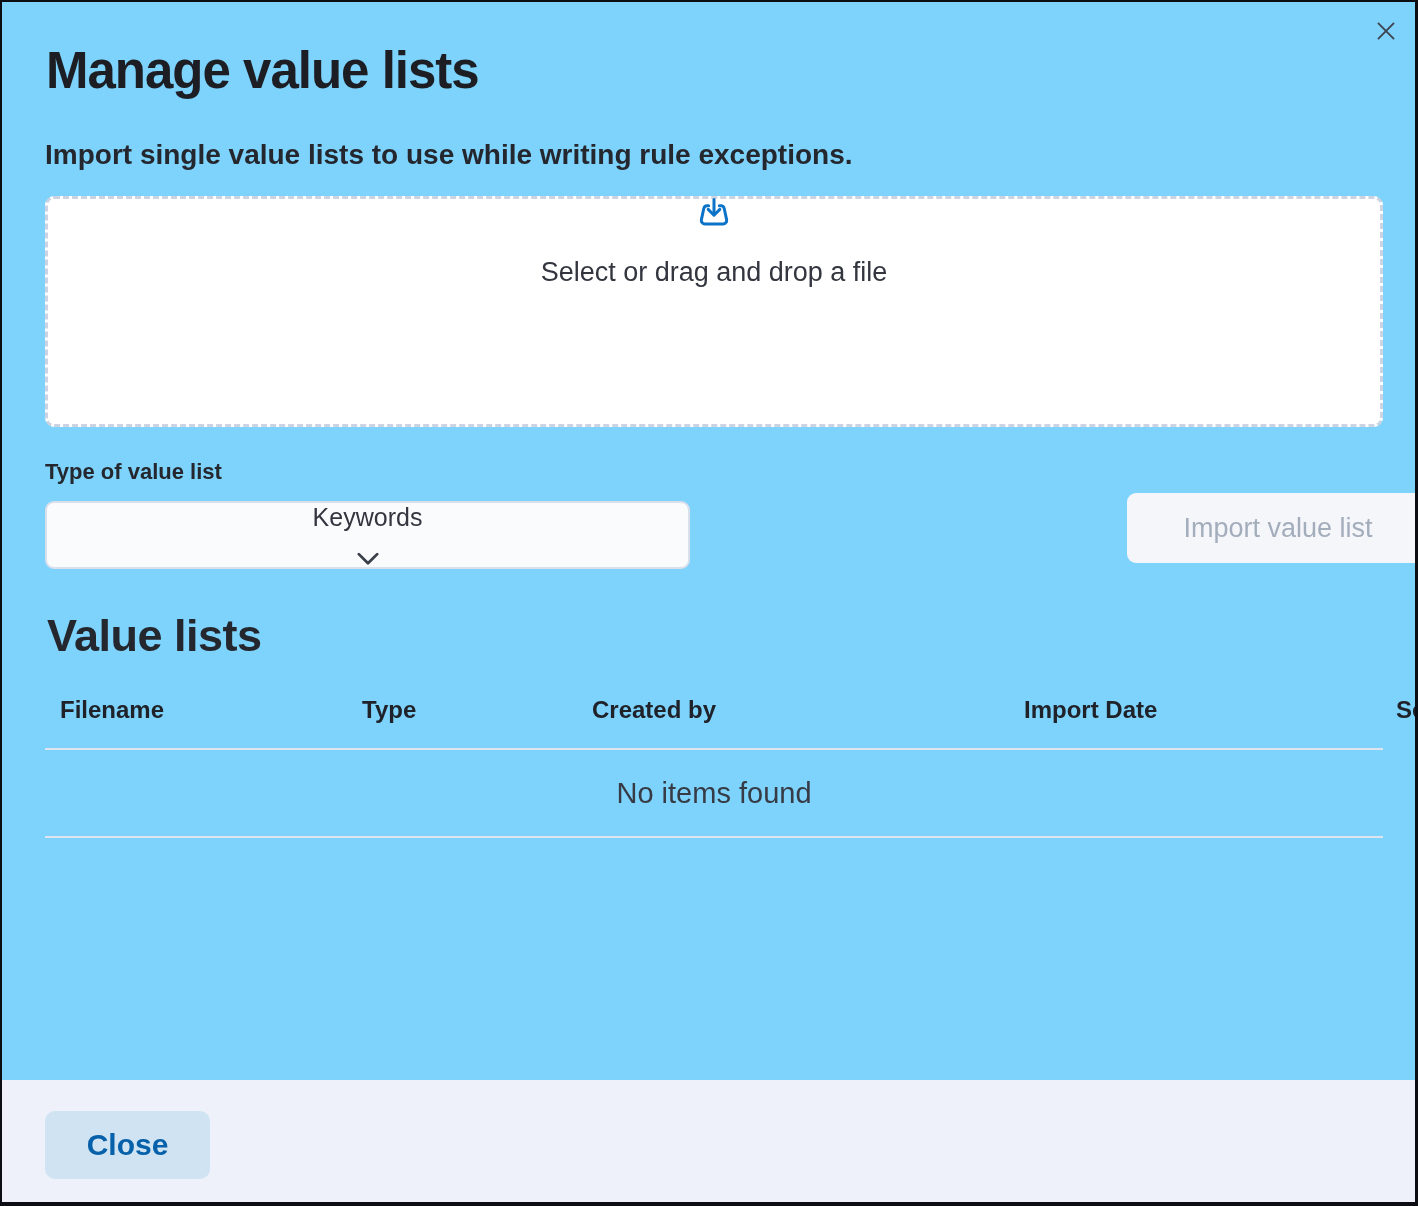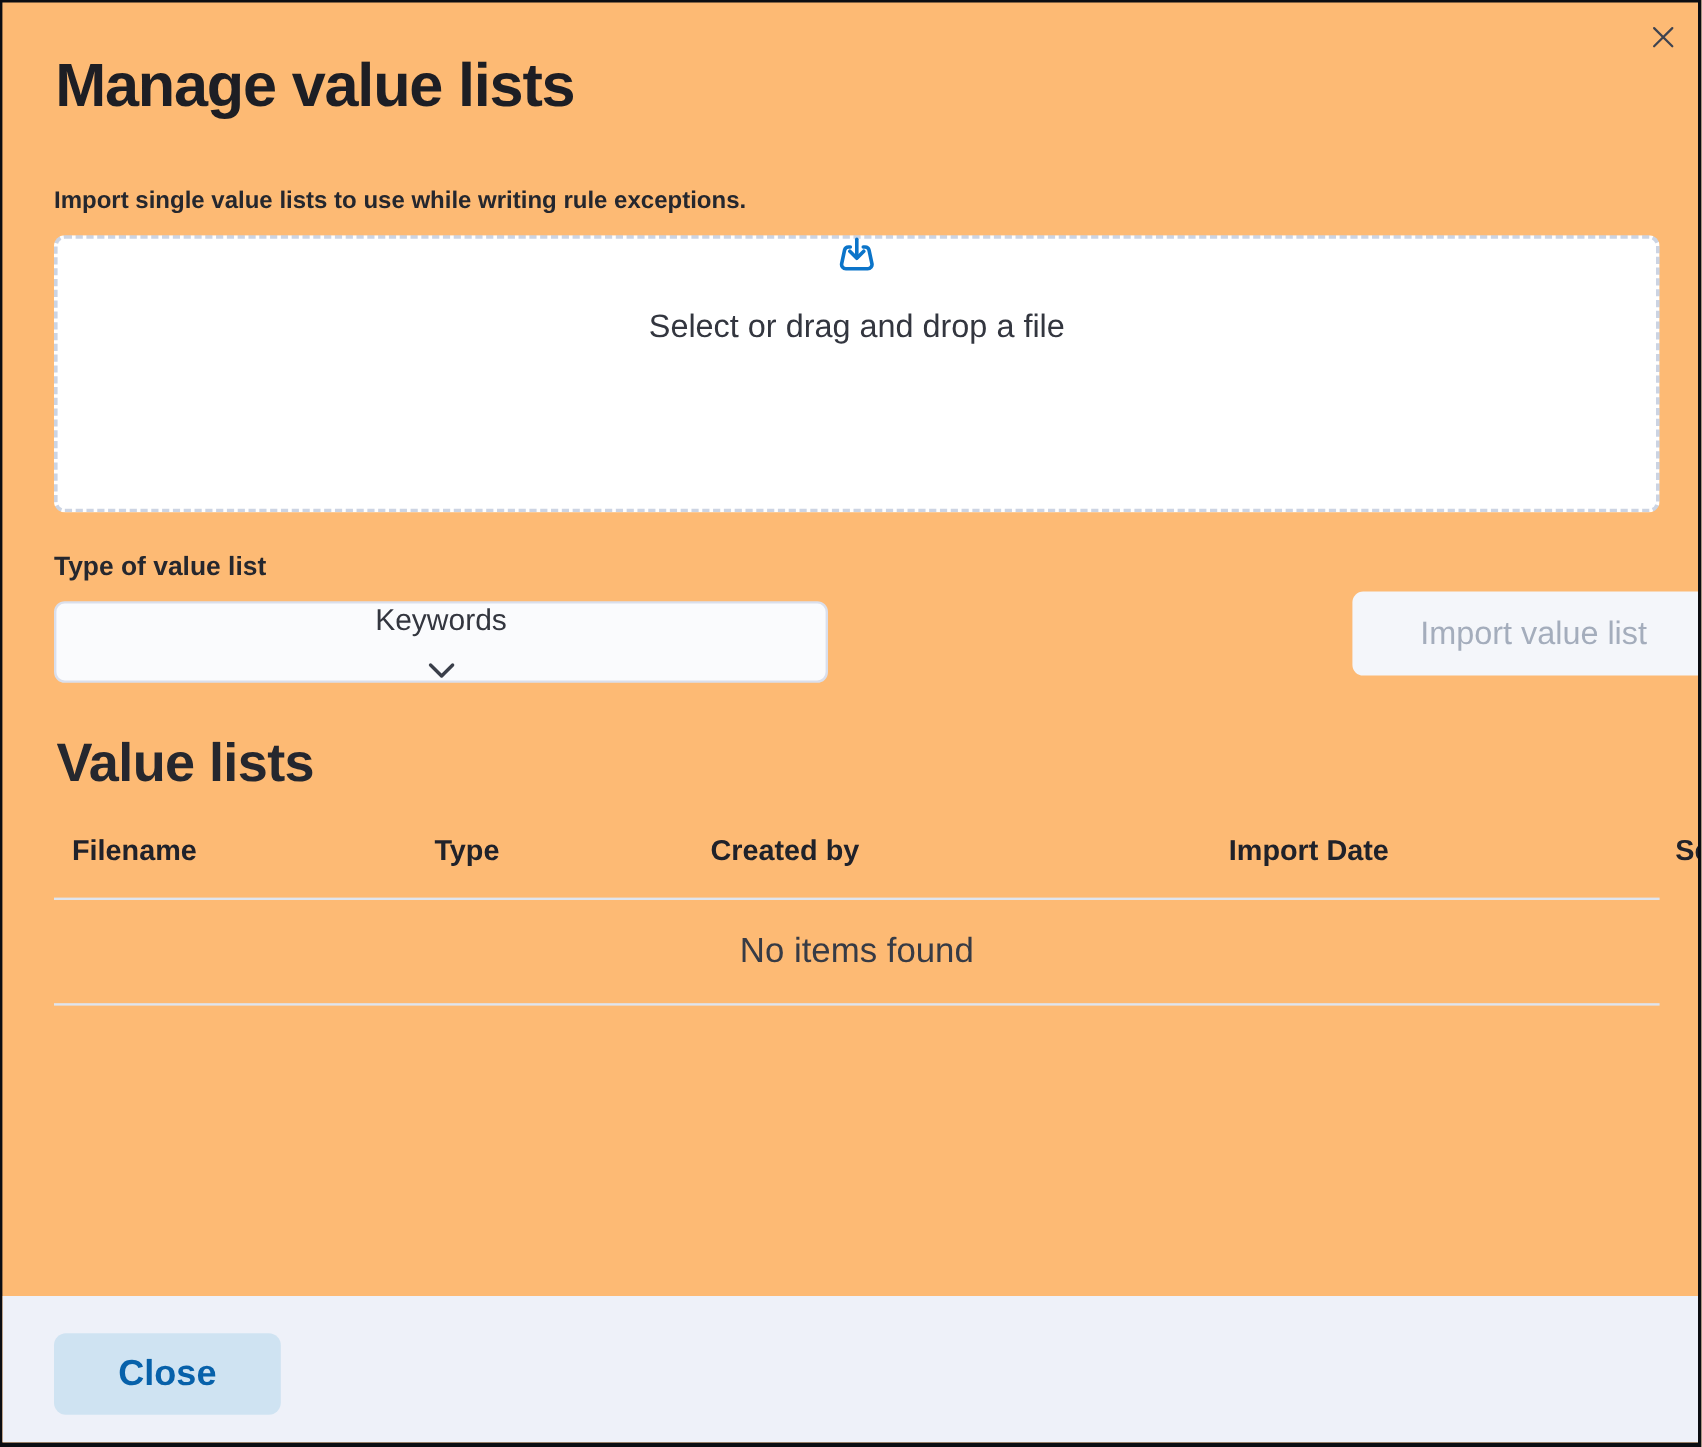--- a/index.html
+++ b/index.html
@@ -5,21 +5,21 @@
   * { margin: 0; padding: 0; box-sizing: border-box; }
   html, body { background: #ffffff; }
   body {
     font-family: "Liberation Sans", "DejaVu Sans", sans-serif;
     color: #343741;
   }
   .screen {
     position: relative;
     width: 1418px;
     height: 1206px;
-    background: #fdba74;
+    background: #7dd3fc;
     border-style: solid;
     border-color: #0b0d12;
     border-width: 2px 3px 4px 2px;
     overflow: hidden;
   }
   
   .modal-close {
     position: absolute;
     top: 14px;
     right: 14px;
@@ -39,22 +39,22 @@
     top: 38px;
     font-size: 51px;
     line-height: 1.2;
     font-weight: 700;
     letter-spacing: -1px;
     color: #1d1e24;
   }
   .modal-desc {
     position: absolute;
     left: 43px;
-    top: 154px;
-    font-size: 20px;
+    top: 137px;
+    font-size: 28px;
     font-weight: 700;
     color: #25272e;
   }
   
   .dropzone {
     position: absolute;
     left: 43px;
     top: 194px;
     width: 1338px;
     height: 231px;
@@ -167,21 +167,21 @@
     left: 0;
     right: 0;
     bottom: 0;
     height: 122px;
     background: #eef1f9;
   }
   .close-btn {
     position: absolute;
     left: 43px;
     top: 31px;
-    width: 189px;
+    width: 165px;
     height: 68px;
     background: #cfe3f2;
     border: none;
     border-radius: 10px;
     font-family: inherit;
     font-size: 30px;
     font-weight: 700;
     color: #0761aa;
     cursor: pointer;
   }

